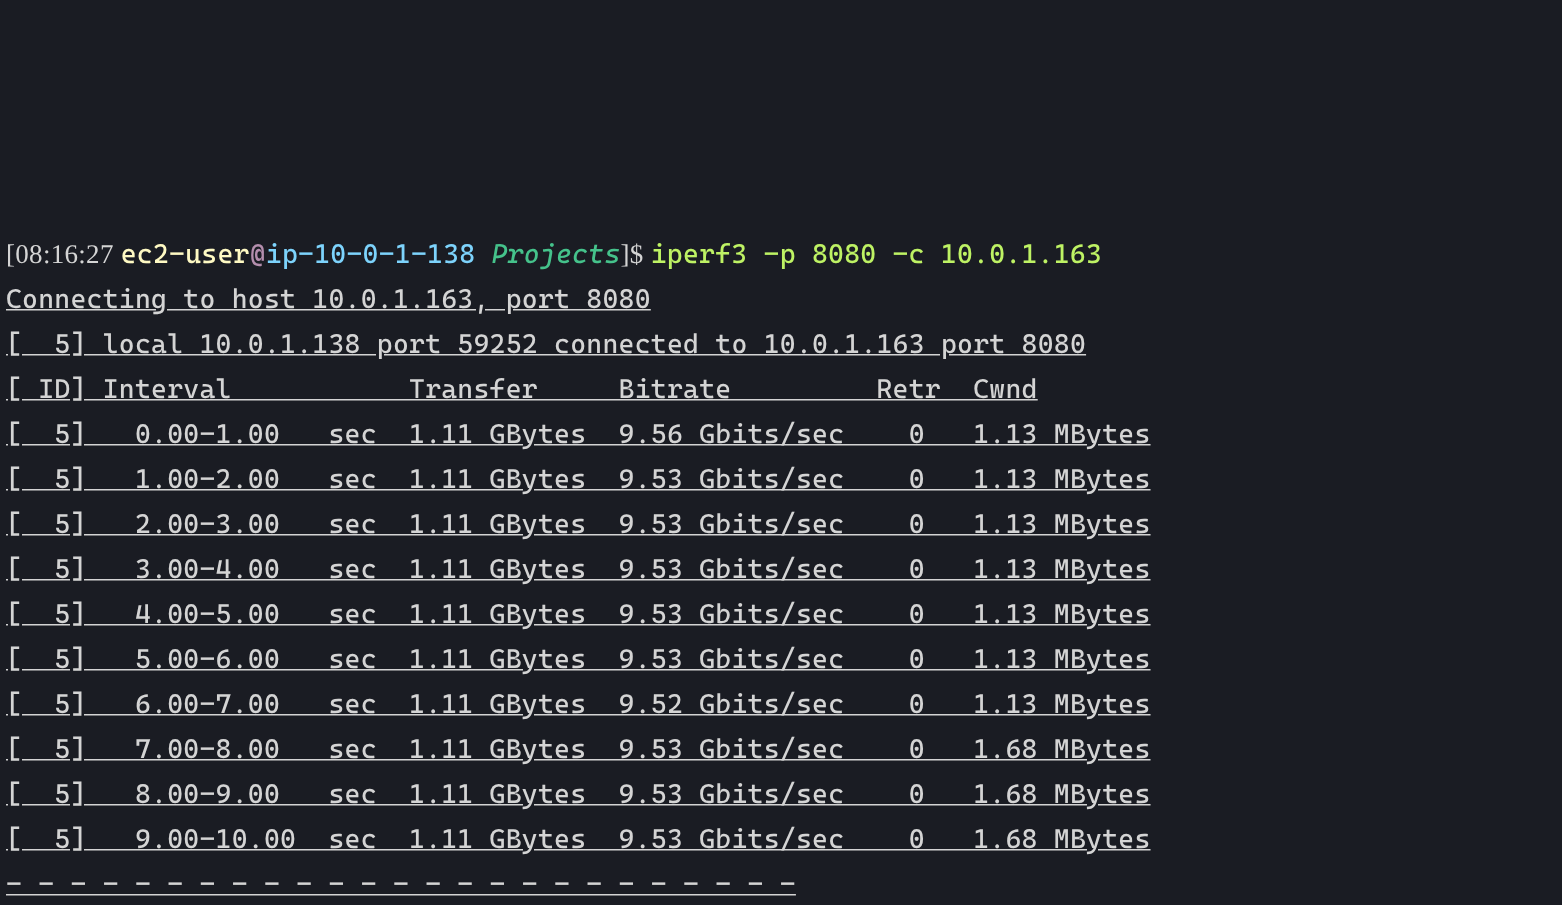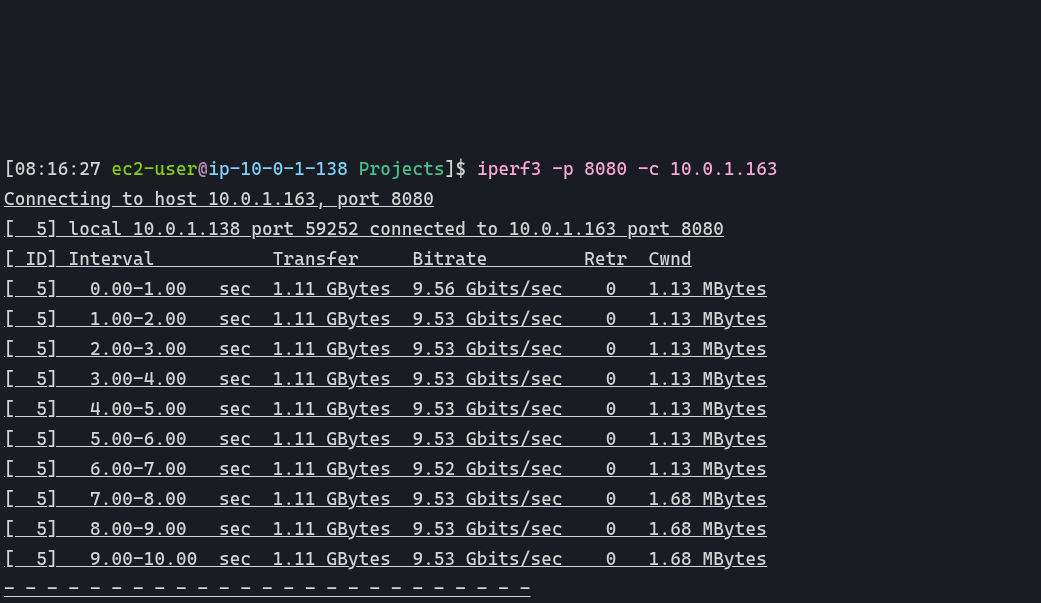--- a/index.html
+++ b/index.html
@@ -8,26 +8,26 @@
     height: 603px;
     background: #1a1c23;
     color: #d4d4d4;
     font-family: "Cascadia Mono", "Consolas", "Menlo", monospace;
     font-size: 18px;
     line-height: 30px;
     white-space: pre;
     overflow: hidden;
   }
   .term { padding: 4px 4px; letter-spacing: 0.2px; }
-  .ts       { color: #d4d4d4; }
-  .user     { color: #84cc16; margin-top: 20px; }
+  .ts       { color: #d4d4d4; font-family: Liberation Serif, serif; }
+  .user     { color: #fef9c3; margin-top: 20px; }
   .at       { color: #b48ead; }
   .host     { color: #7dd3fc; }
-  .dir      { color: #45c28b; }
-  .cmd      { color: #f9a8d4; }
+  .dir      { color: #45c28b; font-style: italic; }
+  .cmd      { color: #bef264; }
   .out      { color: #d4d4d4; text-decoration: underline; }
   .row { display: block; }
 </style>
 </head>
 <body>
 
 
 
 <div class="term"><span class="row"><span class="ts">[08:16:27 </span><span class="user">ec2-user</span><span class="at">@</span><span class="host">ip-10-0-1-138 </span><span class="dir">Projects</span><span class="ts">]$ </span><span class="cmd">iperf3 -p 8080 -c 10.0.1.163</span></span><span class="row out">Connecting to host 10.0.1.163, port 8080</span><span class="row out">[  5] local 10.0.1.138 port 59252 connected to 10.0.1.163 port 8080</span><span class="row out">[ ID] Interval           Transfer     Bitrate         Retr  Cwnd</span><span class="row out">[  5]   0.00-1.00   sec  1.11 GBytes  9.56 Gbits/sec    0   1.13 MBytes</span><span class="row out">[  5]   1.00-2.00   sec  1.11 GBytes  9.53 Gbits/sec    0   1.13 MBytes</span><span class="row out">[  5]   2.00-3.00   sec  1.11 GBytes  9.53 Gbits/sec    0   1.13 MBytes</span><span class="row out">[  5]   3.00-4.00   sec  1.11 GBytes  9.53 Gbits/sec    0   1.13 MBytes</span><span class="row out">[  5]   4.00-5.00   sec  1.11 GBytes  9.53 Gbits/sec    0   1.13 MBytes</span><span class="row out">[  5]   5.00-6.00   sec  1.11 GBytes  9.53 Gbits/sec    0   1.13 MBytes</span><span class="row out">[  5]   6.00-7.00   sec  1.11 GBytes  9.52 Gbits/sec    0   1.13 MBytes</span><span class="row out">[  5]   7.00-8.00   sec  1.11 GBytes  9.53 Gbits/sec    0   1.68 MBytes</span><span class="row out">[  5]   8.00-9.00   sec  1.11 GBytes  9.53 Gbits/sec    0   1.68 MBytes</span><span class="row out">[  5]   9.00-10.00  sec  1.11 GBytes  9.53 Gbits/sec    0   1.68 MBytes</span><span class="row out">- - - - - - - - - - - - - - - - - - - - - - - - -</span><span class="row out"></span></div>
 

